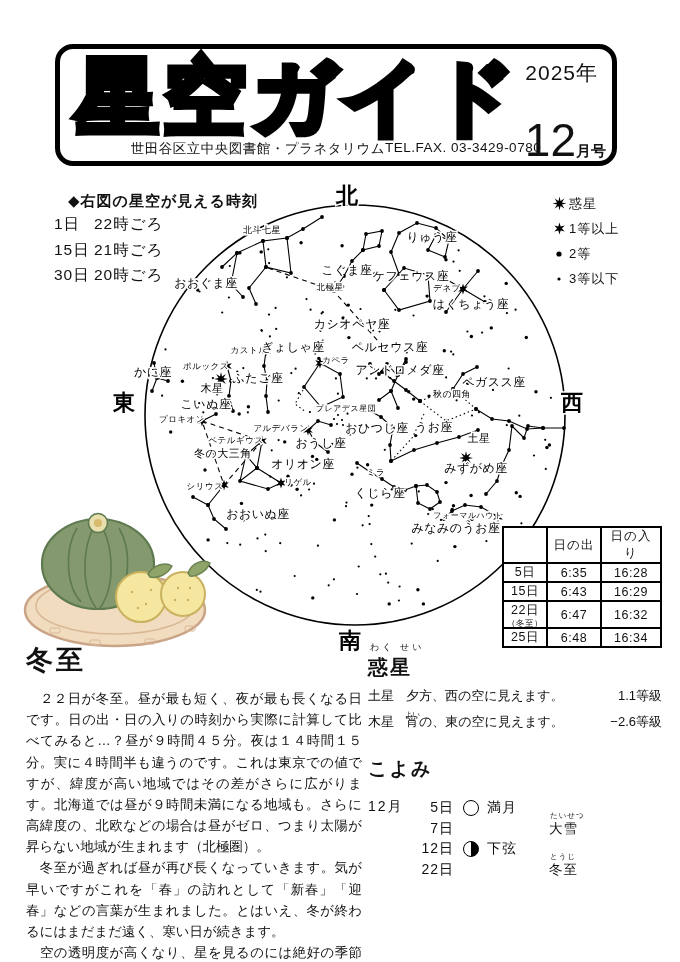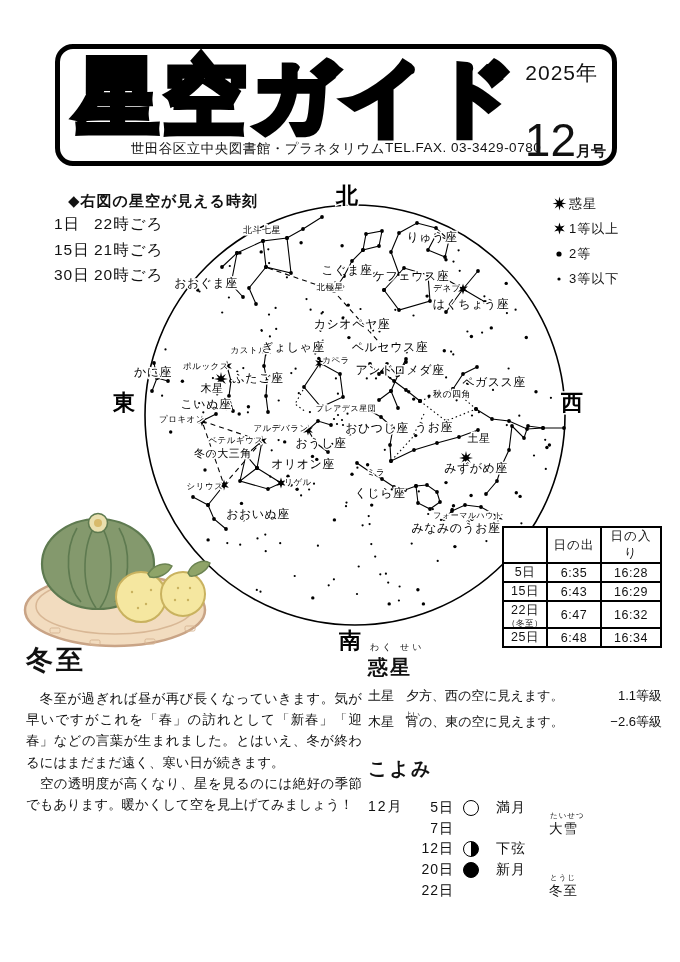--- a/index.html
+++ b/index.html
@@ -69,21 +69,21 @@
   .k-month{ position:absolute; left:0px; top:42px; font-size:14px; letter-spacing:2px;}
   .krows{ margin:16px 0 0 44px;}
   .krow{ display:flex; align-items:center; height:20.6px; font-size:14px;}
   .kday{ width:42px; text-align:right; letter-spacing:1px;}
   .moon{ width:14px; height:14px; border:1.4px solid #000; border-radius:50%; margin:0 8px 0 9px; flex:0 0 auto;}
   .moon[data-moon="full"]{ background:#fff;}
   .moon[data-moon="new"]{ background:#000;}
   .moon[data-moon="last"]{ background:linear-gradient(90deg,#fff 50%,#000 50%);}
   .moon[data-moon="first"]{ background:linear-gradient(90deg,#000 50%,#fff 50%);}
   .moon[data-moon=""]{ border-color:transparent; background:none;}
-  .kmlabel{ width:48px; letter-spacing:1px;text-align:center;}
+  .kmlabel{ width:48px; letter-spacing:1px;}
   .kterm{ margin-left:14px; position:relative; font-size:13.5px; letter-spacing:1px;}
   .kterm .term-ruby{ position:absolute; top:-9px; left:1px; font-size:7.5px; letter-spacing:1px; white-space:nowrap;}
 </style>
 </head>
 <body>
 
 <div class="page">
 
   <div class="title-box">
     <div class="title-main">星空ガイド</div>
@@ -642,20 +642,21 @@
             <div class="tday">25日</div>
           </td>
         <td>6:48</td>
         <td>16:34</td>
       </tr>
     </tbody>
   </table>
 
   <div class="article">
     <h2>冬至</h2>
+    <p>　２２日が冬至。昼が最も短く、夜が最も長くなる日です。日の出・日の入りの時刻から実際に計算して比べてみると…？昼が９時間４５分。夜は１４時間１５分。実に４時間半も違うのです。これは東京での値ですが、緯度が高い地域ではその差がさらに広がります。北海道では昼が９時間未満になる地域も。さらに高緯度の、北欧などの場合は昼がゼロ、つまり太陽が昇らない地域が生まれます（北極圏）。</p>
     <p>　冬至が過ぎれば昼が再び長くなっていきます。気が早いですがこれを「春」の訪れとして「新春」「迎春」などの言葉が生まれました。とはいえ、冬が終わるにはまだまだ遠く、寒い日が続きます。</p>
     <p>　空の透明度が高くなり、星を見るのには絶好の季節でもあります。暖かくして空を見上げてみましょう！</p>
   </div>
 
   <div class="planets">
     <div class="ruby-head">
       <span class="rt2">わく せい</span>
       <span class="base">惑星</span>
     </div>
     <div class="prow">
@@ -686,26 +687,20 @@
         <span class="kmlabel"></span>
         <span class="kterm"><span class="term-ruby">たいせつ</span><span>大雪</span></span>
       </div>
       <div class="krow">
         <span class="kday">12日</span>
         <span class="moon" data-moon="last"></span>
         <span class="kmlabel">下弦</span>
         <span class="kterm"><span class="term-ruby"></span><span></span></span>
       </div>
       <div class="krow">
-        <span class="kday">20日</span>
-        <span class="moon" data-moon="new"></span>
-        <span class="kmlabel">新月</span>
-        <span class="kterm"><span class="term-ruby"></span><span></span></span>
-      </div>
-      <div class="krow">
         <span class="kday">22日</span>
         <span class="moon" data-moon=""></span>
         <span class="kmlabel"></span>
         <span class="kterm"><span class="term-ruby">とうじ</span><span>冬至</span></span>
       </div>
     </div>
   </div>
 
 </div>
 

